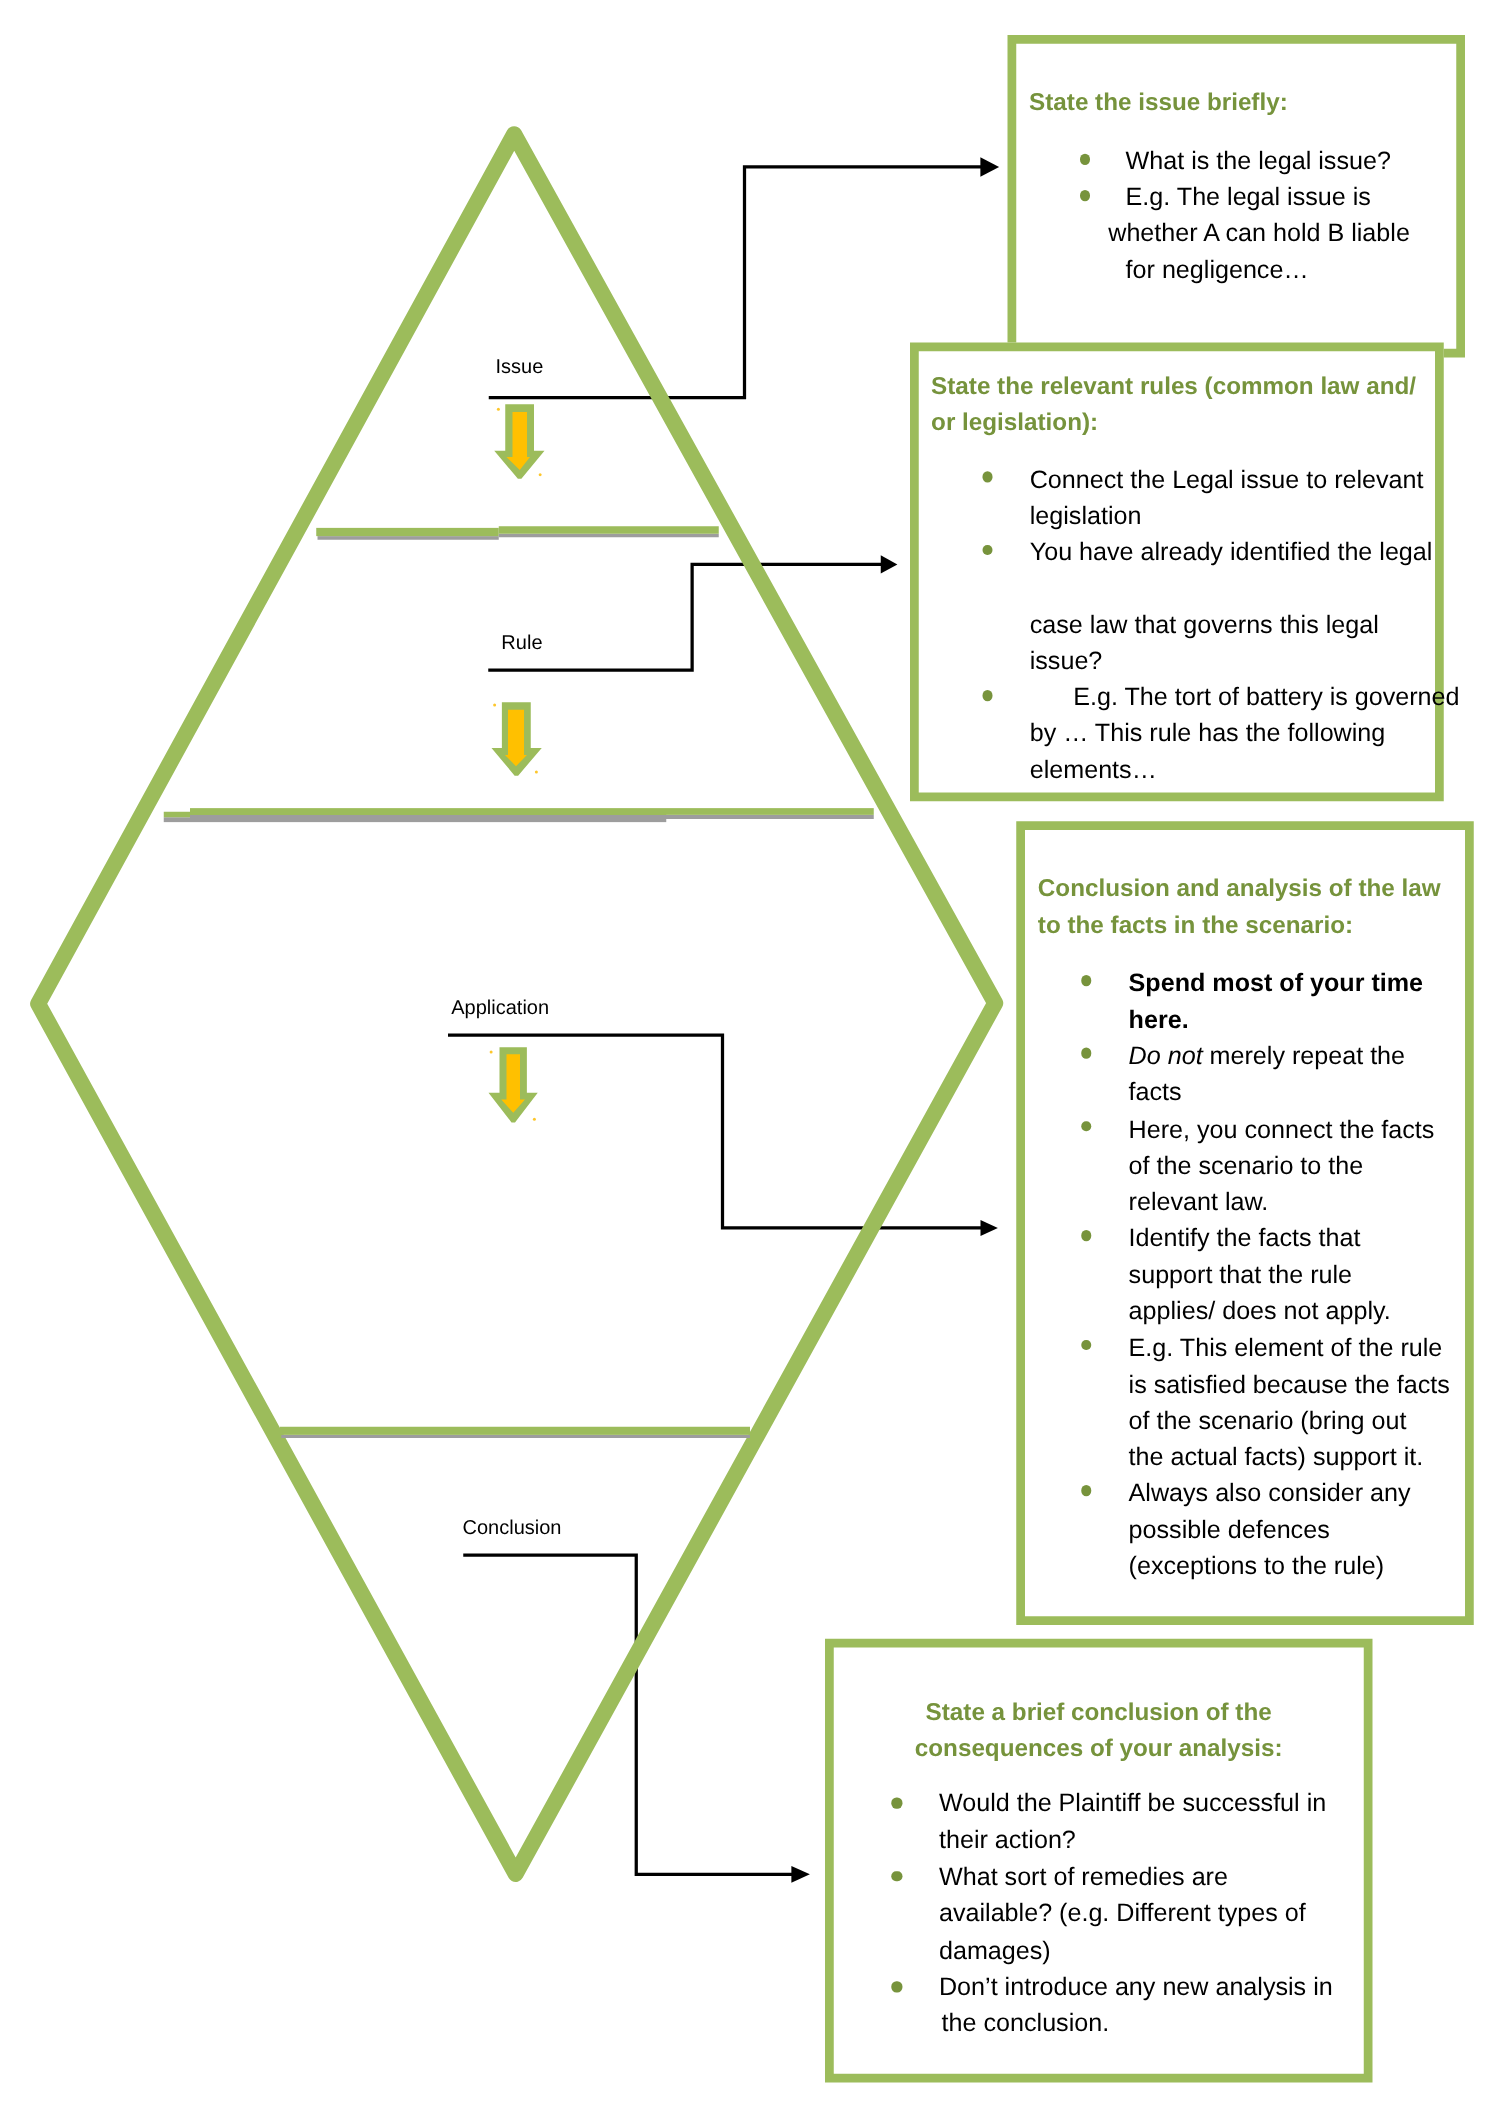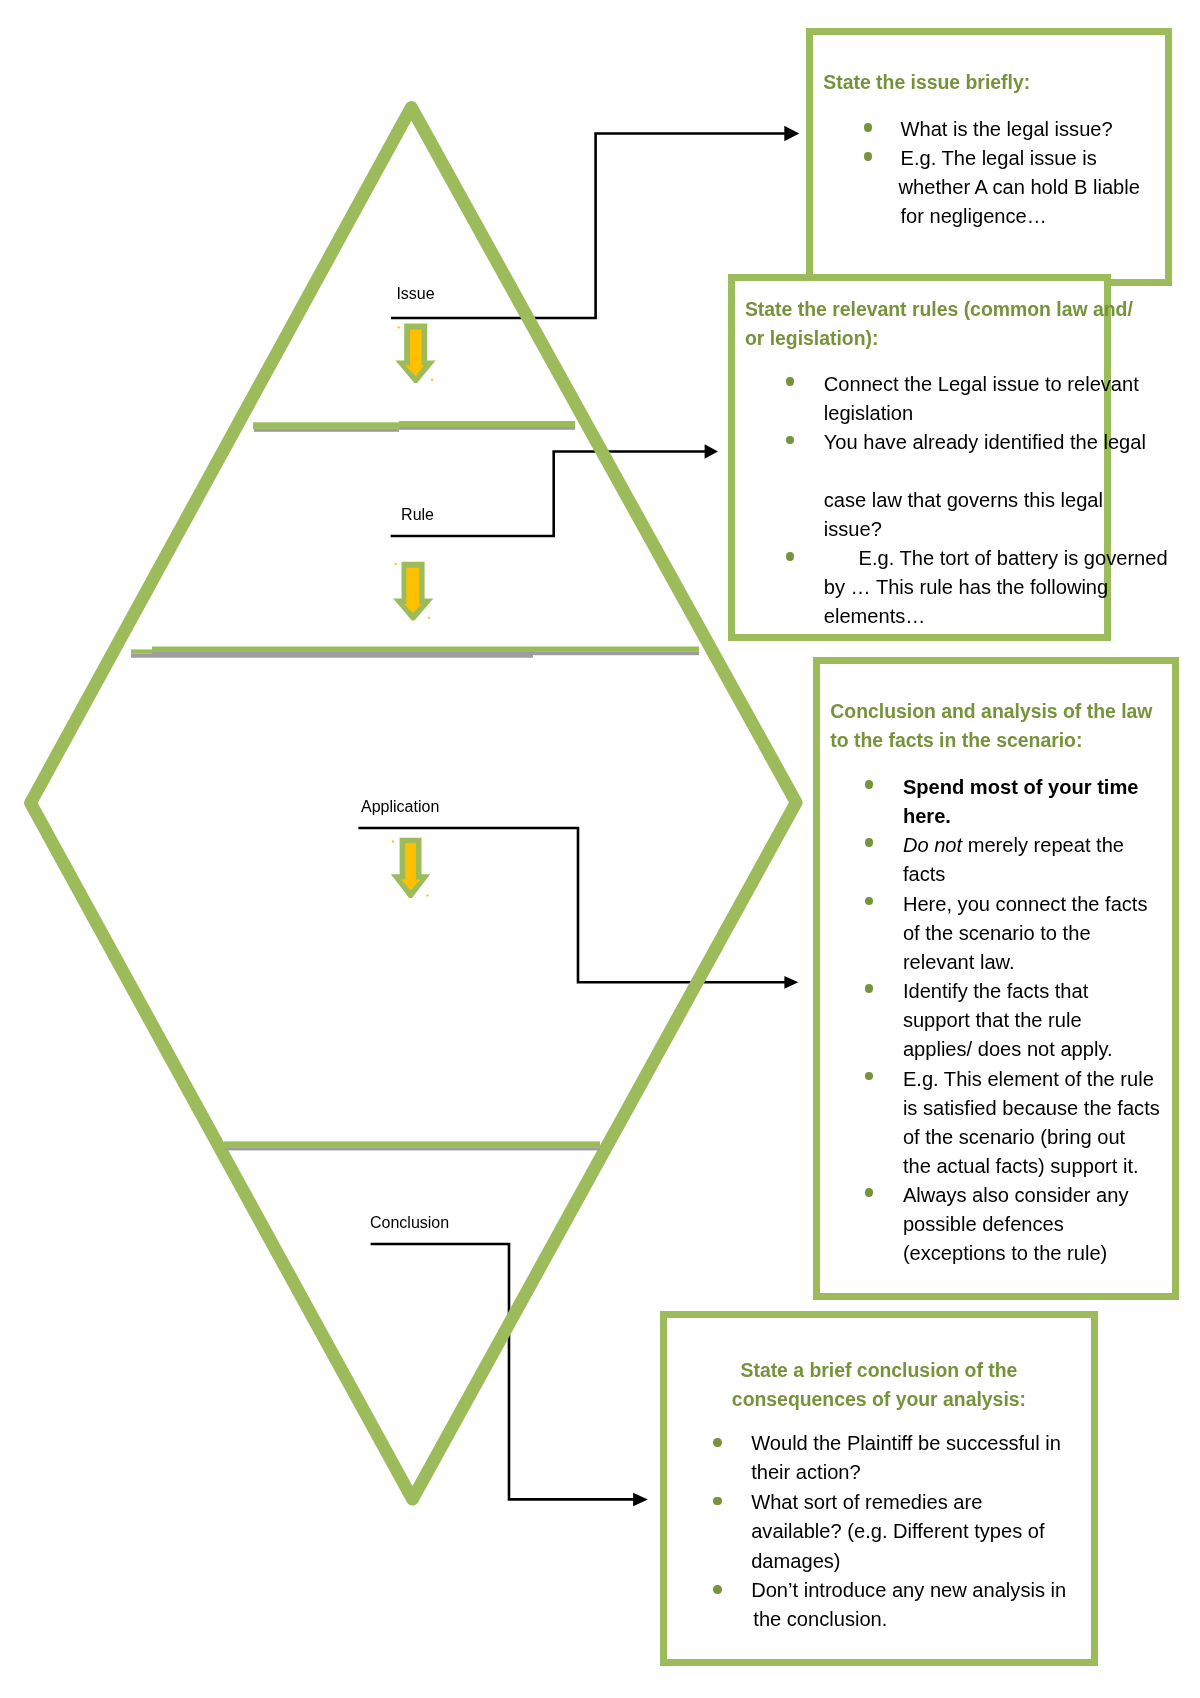--- a/index.html
+++ b/index.html
@@ -86,26 +86,26 @@
     </g>
   </svg>
 
   <div class="callout" style="left:805.6px;top:28.1px;width:366.4px;height:258px;">
     <div class="co-inner">
       <div class="co-head" style="left:10.7px;top:33.4px;">State the issue briefly:</div>
       <span class="co-bullet" style="left:51.1px;top:88.0px;"></span>
       <div class="co-line" style="left:87.9px;top:80.1px;">What is the legal issue?</div>
       <span class="co-bullet" style="left:51.1px;top:117.1px;"></span>
       <div class="co-line" style="left:87.9px;top:109.2px;">E.g. The legal issue is</div>
-      <div class="co-line" style="left:86px;top:138.3px;">whether A can hold B liable</div>
+      <div class="co-line" style="left:74px;top:138.3px;">whether A can hold B liable</div>
       <div class="co-line" style="left:87.9px;top:167.4px;">for negligence…</div>
     </div>
   </div>
 
-  <div class="callout" style="left:727.6px;top:273.7px;width:383px;height:367.3px;">
+  <div class="callout" style="left:727.6px;top:273.7px;width:427px;height:367.3px;">
     <div class="co-inner">
       <div class="co-head" style="left:10.3px;top:14.3px;">State the relevant rules (common law and/</div>
       <div class="co-head" style="left:10.3px;top:43.2px;">or legislation):</div>
       <span class="co-bullet" style="left:51.5px;top:96.8px;"></span>
       <div class="co-line" style="left:89.2px;top:88.9px;text-align:center;">Connect the Legal issue to relevant</div>
       <div class="co-line" style="left:89.2px;top:118.0px;">legislation</div>
       <span class="co-bullet" style="left:51.5px;top:155.0px;"></span>
       <div class="co-line" style="left:89.2px;top:147.1px;">You have already identified the legal</div>
       <div class="co-line" style="left:89.2px;top:205.2px;">case law that governs this legal</div>
       <div class="co-line" style="left:89.2px;top:234.4px;">issue?</div>

